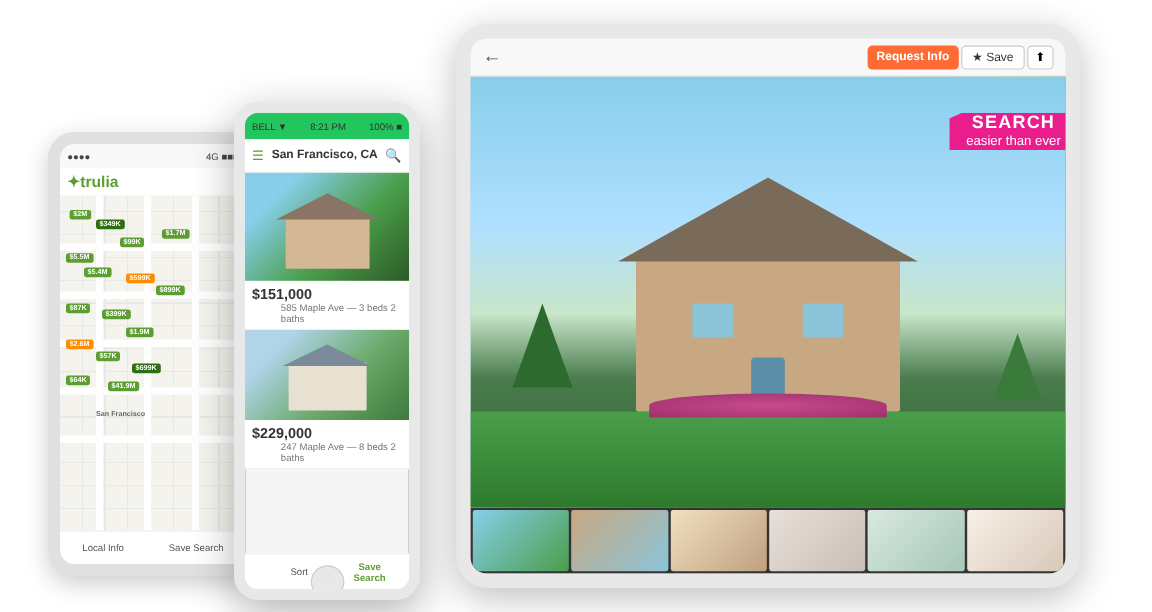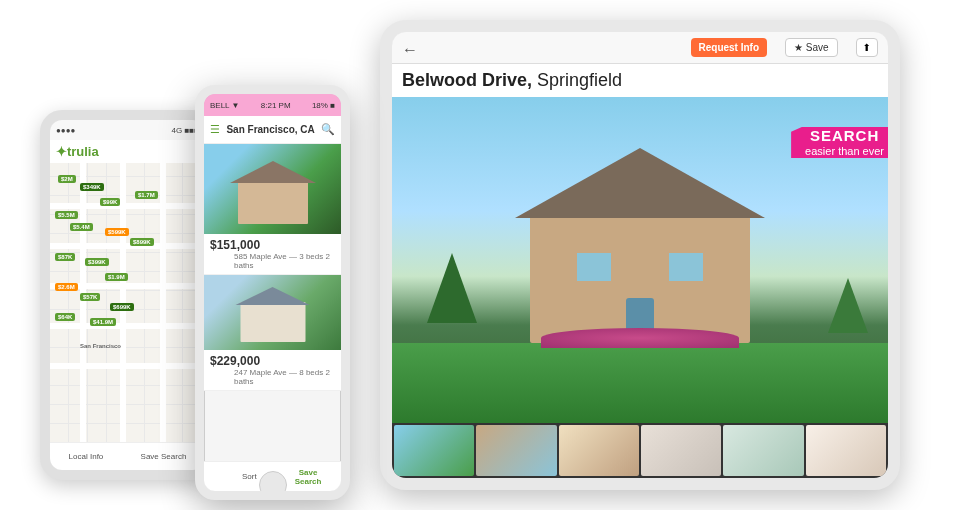--- a/index.html
+++ b/index.html
@@ -48,21 +48,21 @@
       border-bottom: 1px solid #ddd;
       flex-shrink: 0;
       height: 32px;
     }
     .tablet-back-arrow {
       font-size: 16px;
       color: #555;
     }
     .tablet-nav-buttons {
       display: flex;
-      gap: 18px;
+      gap: 2px;
     }
     .tablet-btn-request {
       background: #ff6b35;
       color: white;
       border: none;
       border-radius: 4px;
       padding: 3px 8px;
       font-size: 10px;
       font-weight: bold;
       cursor: pointer;
@@ -368,21 +368,21 @@
       height: 415px;
       background: #f5f5f5;
       border-radius: 20px;
       border: 9px solid #e8e8e8;
       box-shadow: 0 10px 35px rgba(0,0,0,0.3), inset 0 0 0 1px #ccc;
       overflow: hidden;
       display: flex;
       flex-direction: column;
     }
     .phone-small-notch {
-      background: #f9a8d4;
+      background: #22c55e;
       height: 22px;
       display: flex;
       align-items: center;
       justify-content: space-between;
       padding: 0 6px;
       font-size: 8px;
       color: #333;
       flex-shrink: 0;
       text-align: right;
     }
@@ -521,25 +521,20 @@
 <div class="scene">
 
   <div class="tablet">
     <div class="tablet-top-bar">
       <span class="tablet-back-arrow">←</span>
       <div class="tablet-nav-buttons">
         <button class="tablet-btn-request">Request Info</button>
         <button class="tablet-btn-save">★ Save</button>
         <button class="tablet-btn-share">⬆</button>
       </div>
-    </div>
-    <div class="tablet-title-bar">
-      <h2>
-        <strong>Belwood Drive,</strong><span> Springfield</span>
-      </h2>
     </div>
     <div class="tablet-main-image">
       <div class="house-scene">
         <div class="lawn"></div>
         <div class="house-body"></div>
         <div class="house-roof"></div>
         <div class="house-door"></div>
         <div class="house-window-left"></div>
         <div class="house-window-right"></div>
         <div class="tree-left"></div>
@@ -604,21 +599,21 @@
     <div class="phone-large-bottom">
       <button class="bottom-btn">Local Info</button>
       <button class="bottom-btn">Save Search</button>
     </div>
   </div>
 
   <div class="phone-small">
     <div class="phone-small-notch">
       <span>BELL ▼</span>
       <span>8:21 PM</span>
-      <span>18% ■</span>
+      <span>100% ■</span>
     </div>
     <div class="phone-small-header">
       <span class="hamburger-icon">☰</span>
       <span class="location-bar">San Francisco, CA</span>
       <span class="search-icon-small">🔍</span>
     </div>
 
     <div class="phone-listing-1">
       <div class="listing-image">
         <div class="listing-house-mini"></div>

